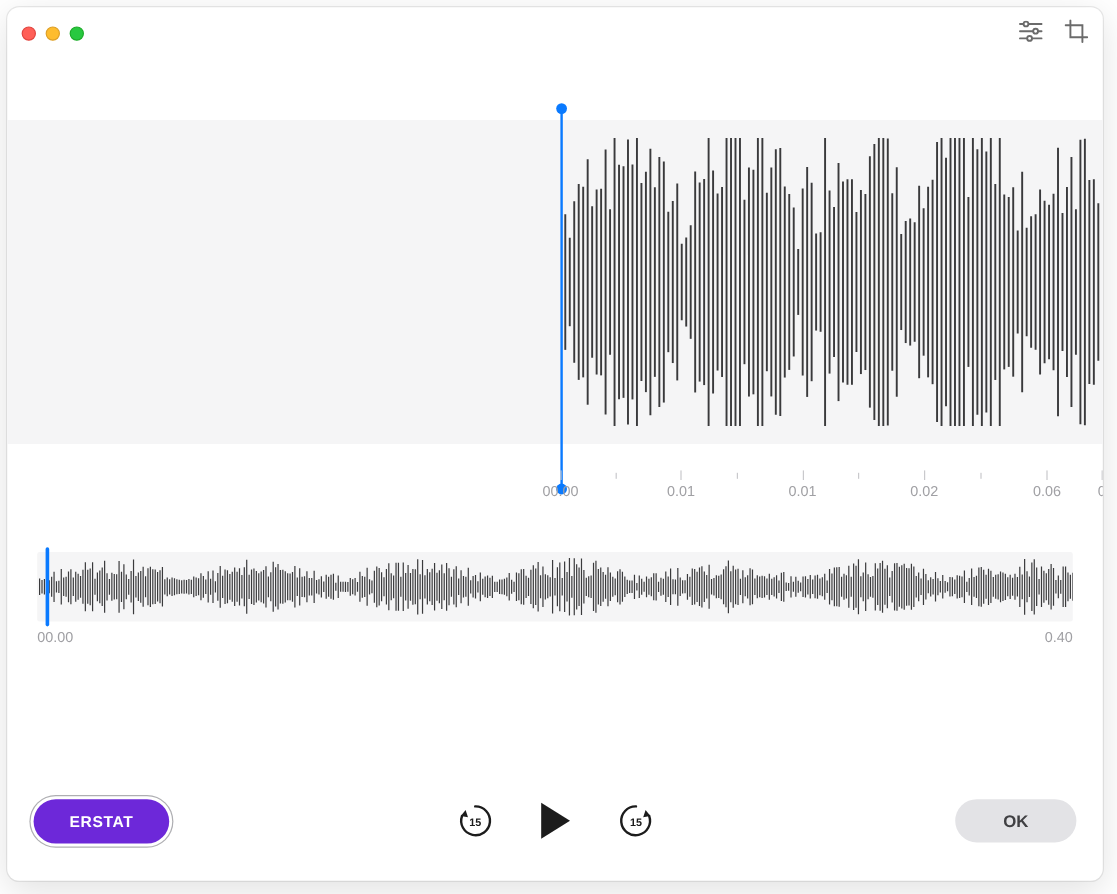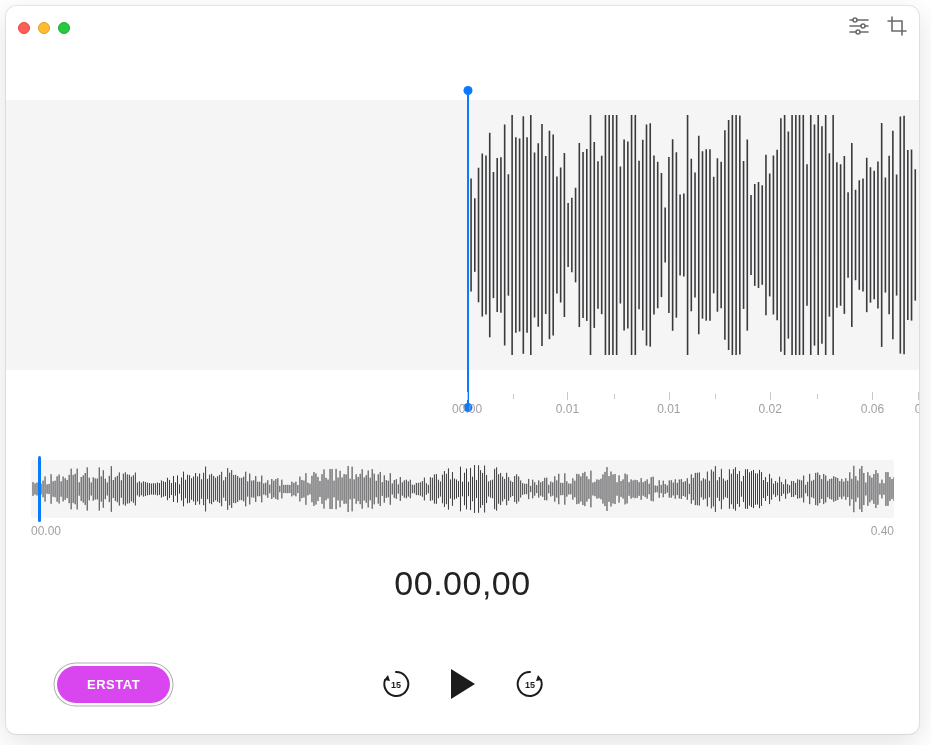--- a/index.html
+++ b/index.html
@@ -164,31 +164,30 @@
     .controls {
       position: absolute;
       bottom: 22px;
       left: 0; right: 0;
       height: 56px;
       display: flex;
       align-items: center;
       padding: 0 22px;
     }
     .btn-record {
-      background: #d946ef;
+      background: #6d28d9;
       color: #ffffff;
       font-weight: 700;
       font-size: 13px;
       letter-spacing: 0.5px;
       border: none;
       border-radius: 22px;
       padding: 11px 30px;
       box-shadow: 0 0 0 2.5px #fff, 0 0 0 3.5px #aeaeb2;
       cursor: pointer;
-      margin-left: 29px;
     }
     .center-controls {
       position: absolute;
       left: 50%;
       transform: translateX(-50%);
       display: flex;
       align-items: center;
       gap: 36px;
     }
     .skip-btn, .play-btn {
@@ -830,21 +829,20 @@
           <line x1="862.9930232558139" x2="862.9930232558139" y1="17.296529021163824" y2="40.70347097883618"></line>
         </g>
     </svg>
     <div class="overview-playhead" id="overview-playhead" style="left: 0.8%;"></div>
   </div>
   <div class="overview-times">
     <span class="start">00.00</span>
     <span class="end">0.40</span>
   </div>
 
-  <div class="current-time">00.00,00</div>
 
   <div class="controls">
     <button class="btn-record">ERSTAT</button>
 
     <div class="center-controls">
       <button class="skip-btn">
         <svg width="32" height="32" viewBox="0 0 32 32">
           <g>
             <path d="M16 4 A12 12 0 1 1 5 12" fill="none" stroke="#1c1c1c" stroke-width="2" stroke-linecap="round"></path>
             <path d="M8 7 L4 12 L10 13 Z" fill="#1c1c1c"></path>
@@ -861,15 +859,16 @@
         <svg width="32" height="32" viewBox="0 0 32 32">
           <g>
             <path d="M16 4 A12 12 0 1 0 27 12" fill="none" stroke="#1c1c1c" stroke-width="2" stroke-linecap="round"></path>
             <path d="M24 7 L28 12 L22 13 Z" fill="#1c1c1c"></path>
           </g>
           <text x="16" y="20" text-anchor="middle" font-size="9" font-weight="600" fill="#1c1c1c">15</text>
         </svg>
       </button>
     </div>
 
+    <button class="btn-done">OK</button>
   </div>
 
 </div>
 
 </body></html>

